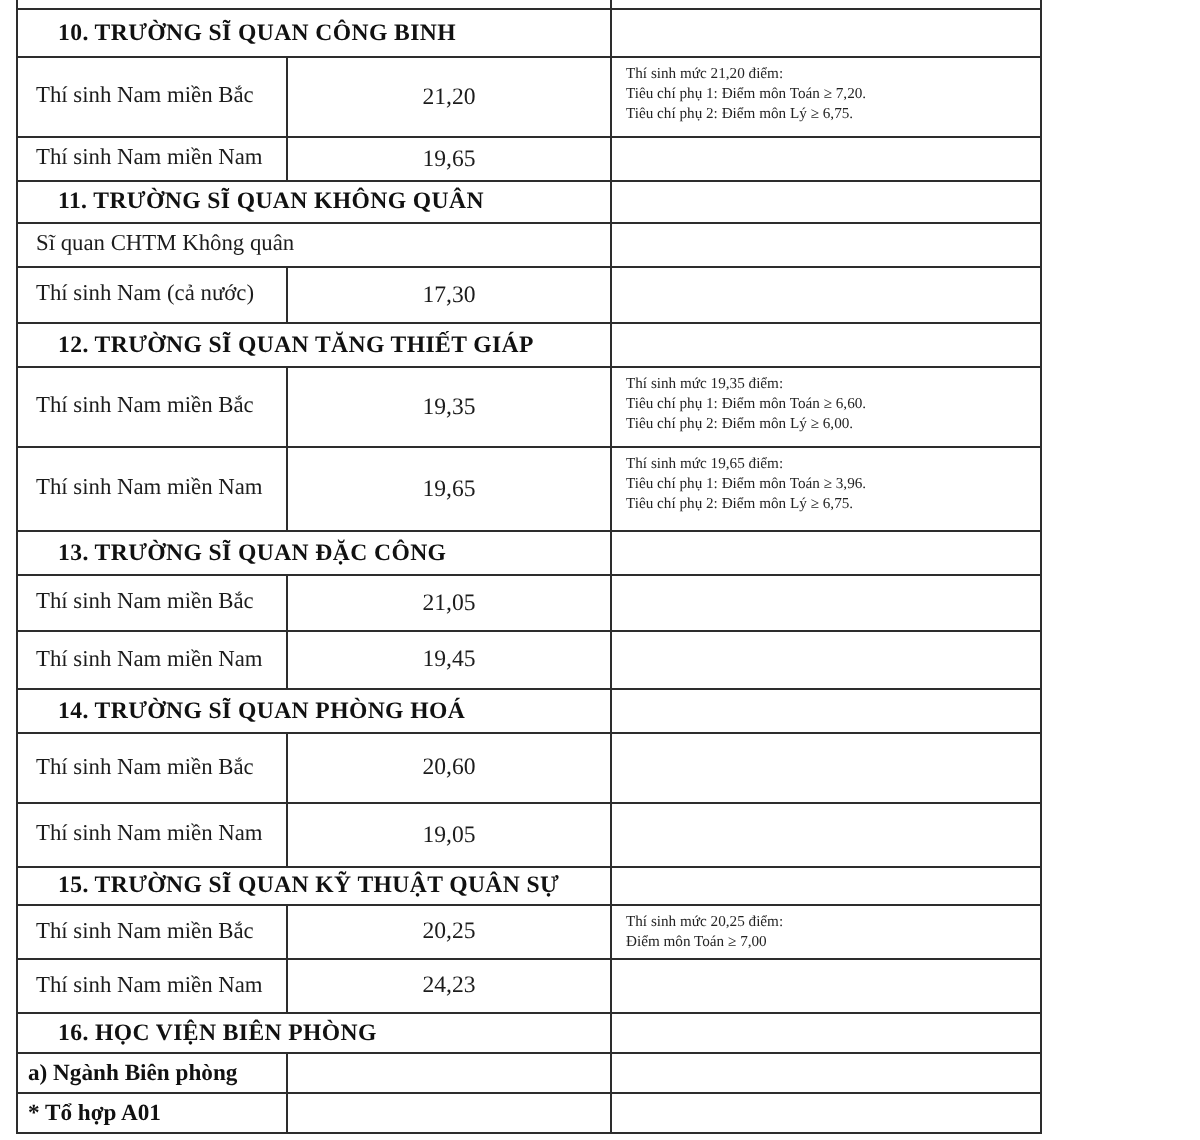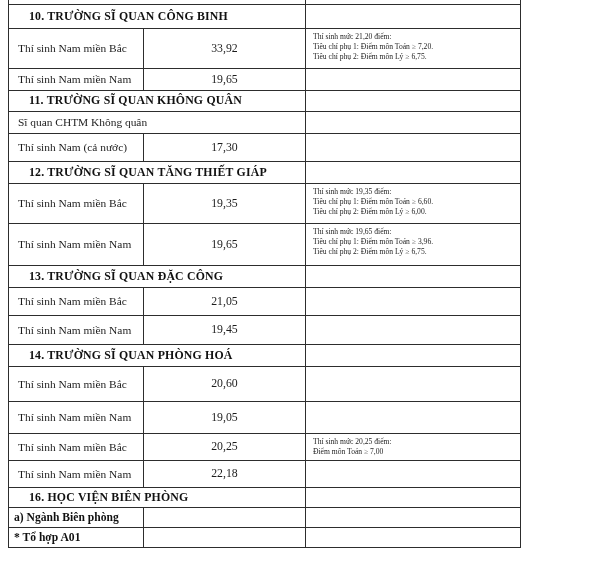--- a/index.html
+++ b/index.html
@@ -77,21 +77,21 @@
     <td colspan="2"></td>
     <td></td>
   </tr>
 
   <tr style="height:24px">
     <td colspan="2" class="sec">10. TRƯỜNG SĨ QUAN CÔNG BINH</td>
     <td></td>
   </tr>
   <tr style="height:40px">
     <td class="lbl">Thí sinh Nam miền Bắc</td>
-    <td class="score">33,92</td>
+    <td class="score">21,20</td>
     <td class="note">
       <div>Thí sinh mức 21,20 điểm:</div>
       <div>Tiêu chí phụ 1: Điểm môn Toán ≥ 7,20.</div>
       <div>Tiêu chí phụ 2: Điểm môn Lý ≥ 6,75.</div>
     </td>
   </tr>
   <tr style="height:22px">
     <td class="lbl">Thí sinh Nam miền Nam</td>
     <td class="score">19,65</td>
     <td></td>
@@ -157,31 +157,35 @@
     <td class="lbl">Thí sinh Nam miền Bắc</td>
     <td class="score">20,60</td>
     <td></td>
   </tr>
   <tr style="height:32px">
     <td class="lbl">Thí sinh Nam miền Nam</td>
     <td class="score">19,05</td>
     <td></td>
   </tr>
 
+  <tr style="height:19px">
+    <td colspan="2" class="sec">15. TRƯỜNG SĨ QUAN KỸ THUẬT QUÂN SỰ</td>
+    <td></td>
+  </tr>
   <tr style="height:27px">
     <td class="lbl">Thí sinh Nam miền Bắc</td>
     <td class="score">20,25</td>
     <td class="note">
       <div>Thí sinh mức 20,25 điểm:</div>
       <div>Điểm môn Toán ≥ 7,00</div>
     </td>
   </tr>
   <tr style="height:27px">
     <td class="lbl">Thí sinh Nam miền Nam</td>
-    <td class="score">22,18</td>
+    <td class="score">24,23</td>
     <td></td>
   </tr>
 
   <tr style="height:20px">
     <td colspan="2" class="sec">16. HỌC VIỆN BIÊN PHÒNG</td>
     <td></td>
   </tr>
   <tr style="height:20px">
     <td class="boldlbl">a) Ngành Biên phòng</td>
     <td></td>

